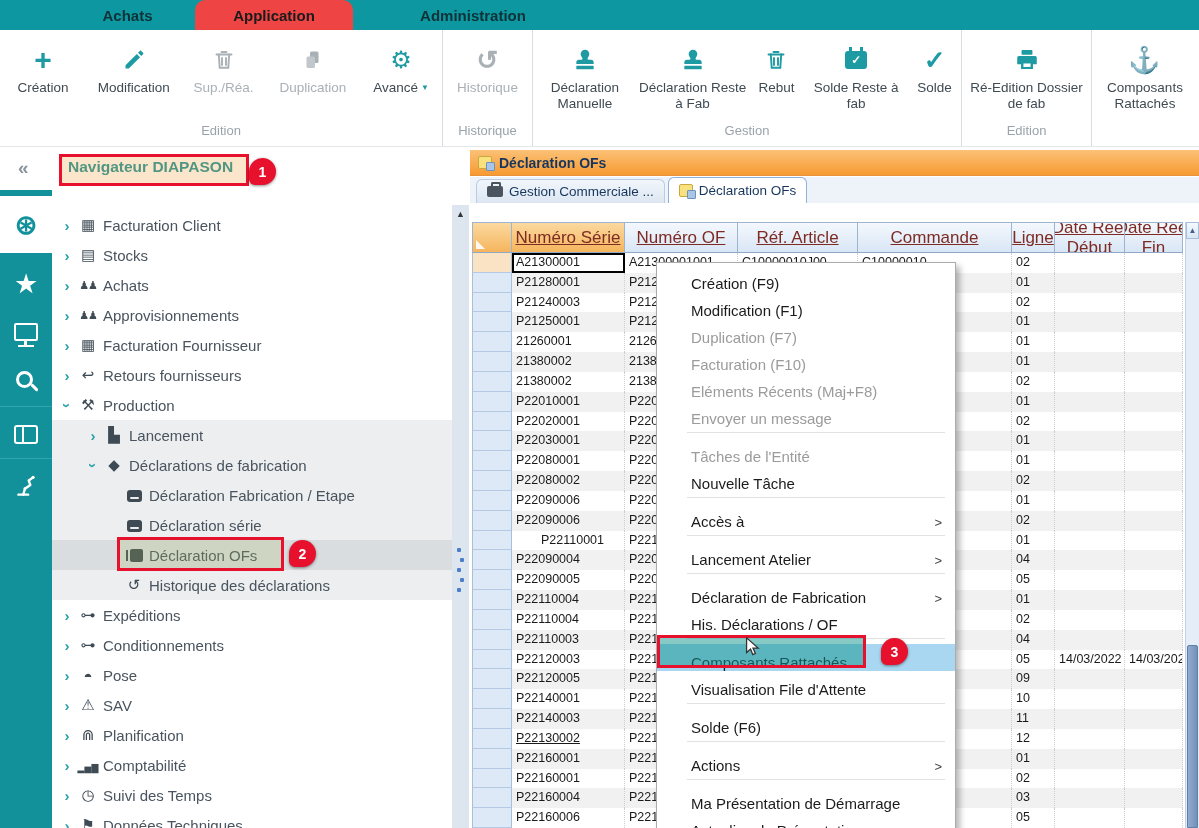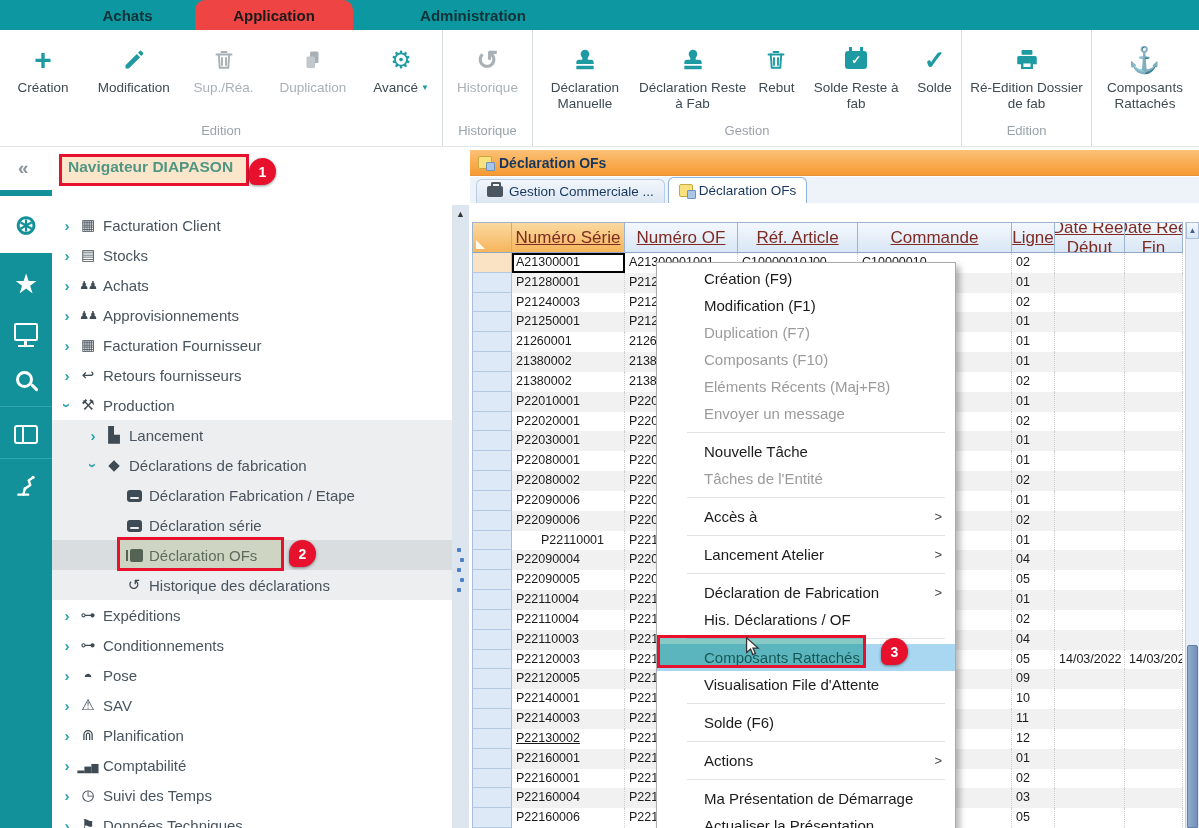--- a/index.html
+++ b/index.html
@@ -114,21 +114,21 @@
   
   .vscroll{position:absolute;left:1185px;top:222px;width:14px;height:606px;background:#E4EDF8;border-left:1px solid #C2D2E8;box-sizing:border-box}
   .vbtn{height:17px;background:linear-gradient(#F5F9FE,#D9E6F5);border:1px solid #A9BED8;box-sizing:border-box;
         color:#44618C;font-size:8px;display:flex;align-items:center;justify-content:center}
   .vthumb{position:absolute;left:1px;right:1px;top:423px;bottom:0;background:linear-gradient(90deg,#93ACCE,#7390B9);
           border:1px solid #5F7FA8;border-radius:2px 2px 0 0}
 
   
   .cmenu{position:absolute;left:656px;top:262px;width:300px;background:#fff;border:1px solid #ABABAB;
          box-shadow:4px 4px 6px rgba(0,0,0,.28);padding:2px 0;z-index:50;box-sizing:border-box}
-  .mitem{height:27px;display:flex;align-items:center;padding-left:47px;font-size:15px;color:#1B1B1B;position:relative;box-sizing:border-box}
+  .mitem{height:27px;display:flex;align-items:flex-end;padding-left:34px;font-size:15px;color:#1B1B1B;position:relative;box-sizing:border-box}
   .mitem.disabled{color:#9B9B9B}
   .mitem.highlight{background:#A9D7F1}
   .mitem .arrow{position:absolute;right:13px;font-size:13px;color:#444}
   .msep{height:1px;background:#E2E2E2;margin:5px 10px 5px 30px}
 
   
   .ann{position:absolute;border:3px solid #E8112D;box-sizing:border-box;z-index:90}
   .badge{position:absolute;width:27px;height:27px;border-radius:50% 50% 50% 6px;background:#E8112D;color:#fff;
          font-size:14px;font-weight:bold;display:flex;align-items:center;justify-content:center;
          box-shadow:0 1px 3px rgba(0,0,0,.45);z-index:95}
@@ -781,34 +781,34 @@
     <div class="mitem">
       <span>Création (F9)</span>
     </div>
     <div class="mitem">
       <span>Modification (F1)</span>
     </div>
     <div class="mitem disabled">
       <span>Duplication (F7)</span>
     </div>
     <div class="mitem disabled">
-      <span>Composants (F10)</span>
+      <span>Facturation (F10)</span>
     </div>
     <div class="mitem disabled">
       <span>Eléments Récents (Maj+F8)</span>
     </div>
     <div class="mitem disabled">
       <span>Envoyer un message</span>
     </div>
     <div class="msep"></div>
-    <div class="mitem">
-      <span>Nouvelle Tâche</span>
-    </div>
     <div class="mitem disabled">
       <span>Tâches de l'Entité</span>
+    </div>
+    <div class="mitem">
+      <span>Nouvelle Tâche</span>
     </div>
     <div class="msep"></div>
     <div class="mitem">
       <span>Accès à</span>
       <span class="arrow">&gt;</span>
     </div>
     <div class="msep"></div>
     <div class="mitem">
       <span>Lancement Atelier</span>
       <span class="arrow">&gt;</span>

